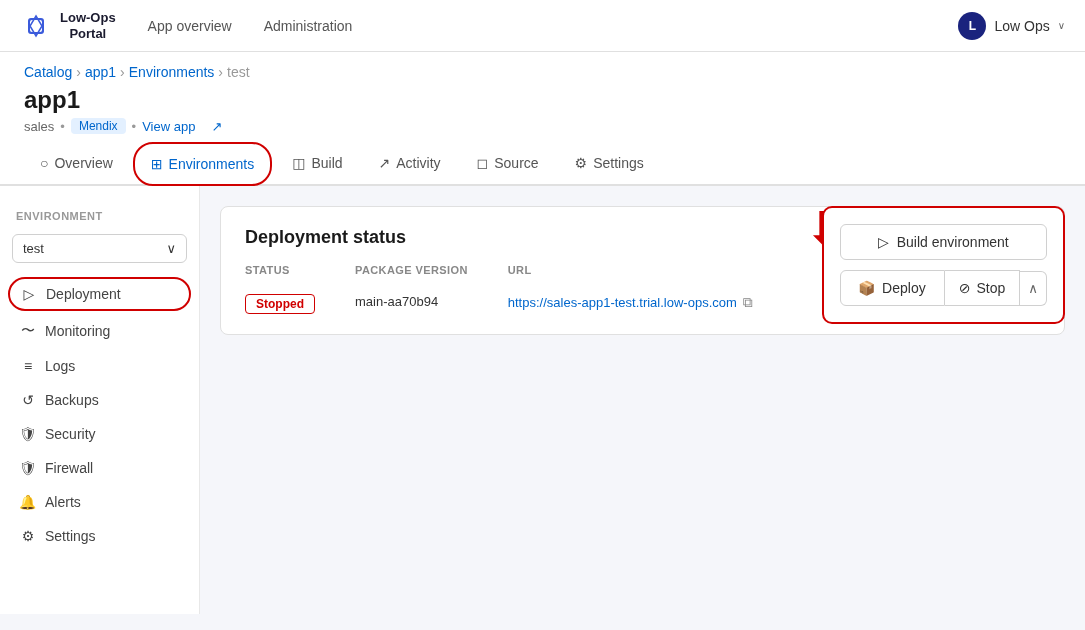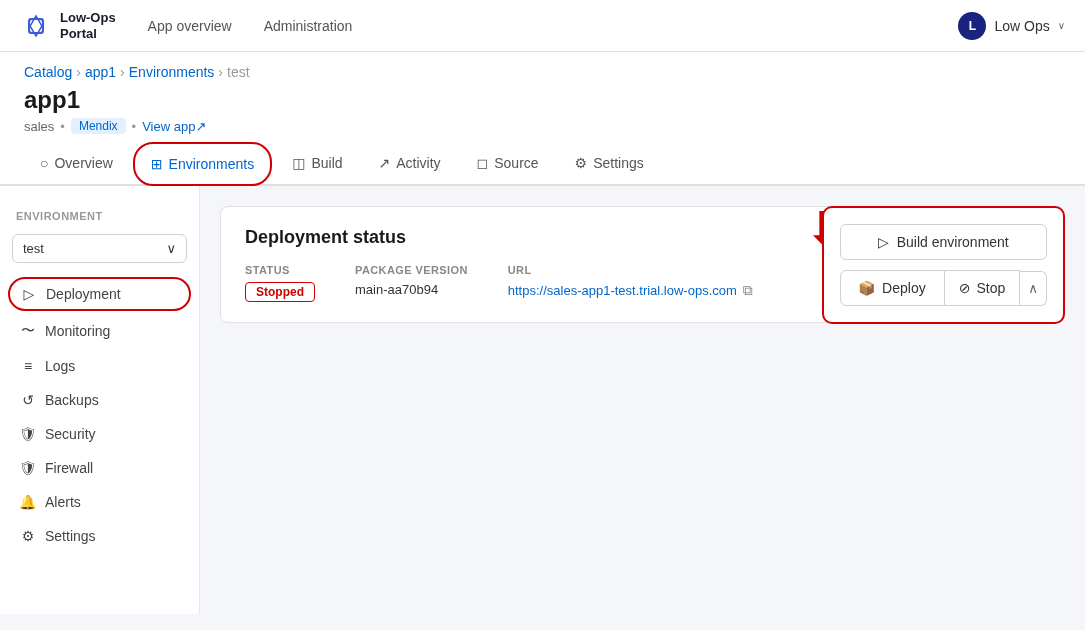--- a/index.html
+++ b/index.html
@@ -2,36 +2,36 @@
 <html><head>
   <meta charset="utf-8">
   <style>
     * { margin: 0; padding: 0; box-sizing: border-box; }
     body { font-family: -apple-system, BlinkMacSystemFont, 'Segoe UI', sans-serif; font-size: 14px; color: #333; background: #f5f6fa; width: 1085px; height: 630px; overflow: hidden; }
 
     
     .top-nav { background: #fff; border-bottom: 1px solid #e0e0e0; height: 52px; display: flex; align-items: center; padding: 0 20px; gap: 32px; }
     .logo-area { display: flex; align-items: center; gap: 8px; }
     .logo-diamond { width: 32px; height: 32px; }
-    .logo-text { font-weight: 700; font-size: 13px; line-height: 1.2; color: #1a1a2e; }
+    .logo-text { font-weight: 700; font-size: 13px; line-height: 1.2; color: #1a1a2e; text-align: center; }
     .nav-link { color: #555; font-size: 14px; cursor: pointer; text-decoration: none; }
     .nav-right { margin-left: auto; display: flex; align-items: center; gap: 8px; }
     .user-avatar { width: 28px; height: 28px; background: #1a237e; border-radius: 50%; display: flex; align-items: center; justify-content: center; color: #fff; font-size: 12px; font-weight: 600; }
     .user-name { font-size: 14px; color: #333; cursor: pointer; }
     .chevron-down { font-size: 10px; color: #666; }
 
     
     .breadcrumb-area { background: #fff; padding: 12px 24px 0; border-bottom: none; }
     .breadcrumb { font-size: 14px; color: #666; display: flex; align-items: center; gap: 4px; }
     .breadcrumb a { color: #0066cc; text-decoration: none; cursor: pointer; }
     .breadcrumb span { color: #999; }
     .page-title { font-size: 24px; font-weight: 600; color: #1a1a1a; padding: 6px 24px 4px; background: #fff; }
     .page-subtitle { background: #fff; padding: 0 24px 8px; display: flex; align-items: flex-end; gap: 6px; font-size: 13px; color: #666; }
     .tag-mendix { background: #e3f0ff; color: #0066cc; border-radius: 4px; padding: 1px 8px; font-size: 12px; font-weight: 500; cursor: pointer; }
-    .view-app-link { color: #0066cc; text-decoration: none; cursor: pointer; font-size: 13px; display: flex; align-items: center; gap: 0; }
+    .view-app-link { color: #0066cc; text-decoration: none; cursor: pointer; font-size: 13px; display: flex; align-items: center; gap: 16px; }
 
     
     .tab-nav { background: #fff; border-bottom: 2px solid #e0e0e0; display: flex; align-items: center; padding: 0 24px; gap: 4px; }
     .tab-item { display: flex; align-items: center; gap: 6px; padding: 12px 16px; font-size: 14px; color: #555; cursor: pointer; border-bottom: 2px solid transparent; margin-bottom: -2px; white-space: nowrap; }
     .tab-item.active-circled { border: 2px solid #d00000; border-radius: 20px; color: #0066cc; font-weight: 500; border-bottom: 2px solid #d00000; margin-bottom: -2px; }
     .tab-icon { font-size: 14px; }
 
     
     .main-content { display: flex; height: calc(630px - 52px - 42px - 36px - 28px - 44px); background: #f5f6fa; }
 
@@ -44,21 +44,21 @@
     .sidebar-nav-item.active-circled { border: 2px solid #d00000; border-radius: 20px; margin: 2px 8px; padding: 7px 10px; border-left: 2px solid #d00000; }
     .nav-icon { font-size: 14px; width: 18px; text-align: center; }
 
     
     .content-area { flex: 1; padding: 20px; overflow-y: auto; position: relative; }
 
     
     .status-card { background: #fff; border-radius: 8px; border: 1px solid #e0e0e0; padding: 20px 24px; margin-bottom: 16px; }
     .status-card-title { font-size: 18px; font-weight: 600; color: #1a1a1a; margin-bottom: 16px; }
     .status-row { display: flex; align-items: flex-start; gap: 40px; }
-    .status-field { display: flex; flex-direction: column; gap: 6px; }
+    .status-field { display: flex; flex-direction: column; gap: 18px; }
     .status-field-label { font-size: 11px; font-weight: 600; color: #888; text-transform: uppercase; letter-spacing: 0.4px; }
     .status-badge-stopped { background: #fff; border: 1.5px solid #d00000; color: #d00000; border-radius: 4px; padding: 2px 10px; font-size: 12px; font-weight: 600; display: inline-block; }
     .status-value { font-size: 13px; color: #333; }
     .status-link { color: #0066cc; text-decoration: none; font-size: 13px; display: flex; align-items: center; gap: 4px; cursor: pointer; }
 
     
     .actions-panel { position: absolute; top: 20px; right: 20px; background: #fff; border: 2px solid #d00000; border-radius: 10px; padding: 16px; display: flex; flex-direction: column; gap: 10px; min-width: 200px; }
     .btn-start { display: flex; align-items: center; justify-content: center; gap: 8px; padding: 9px 18px; border: 1px solid #d0d0d0; border-radius: 6px; background: #fff; color: #333; font-size: 14px; cursor: pointer; font-weight: 500; }
     .btn-row { display: flex; align-items: center; gap: 0; }
     .btn-deploy { display: flex; align-items: center; gap: 6px; padding: 9px 18px; border: 1px solid #d0d0d0; border-radius: 6px 0 0 6px; background: #fff; color: #333; font-size: 14px; cursor: pointer; font-weight: 500; }

